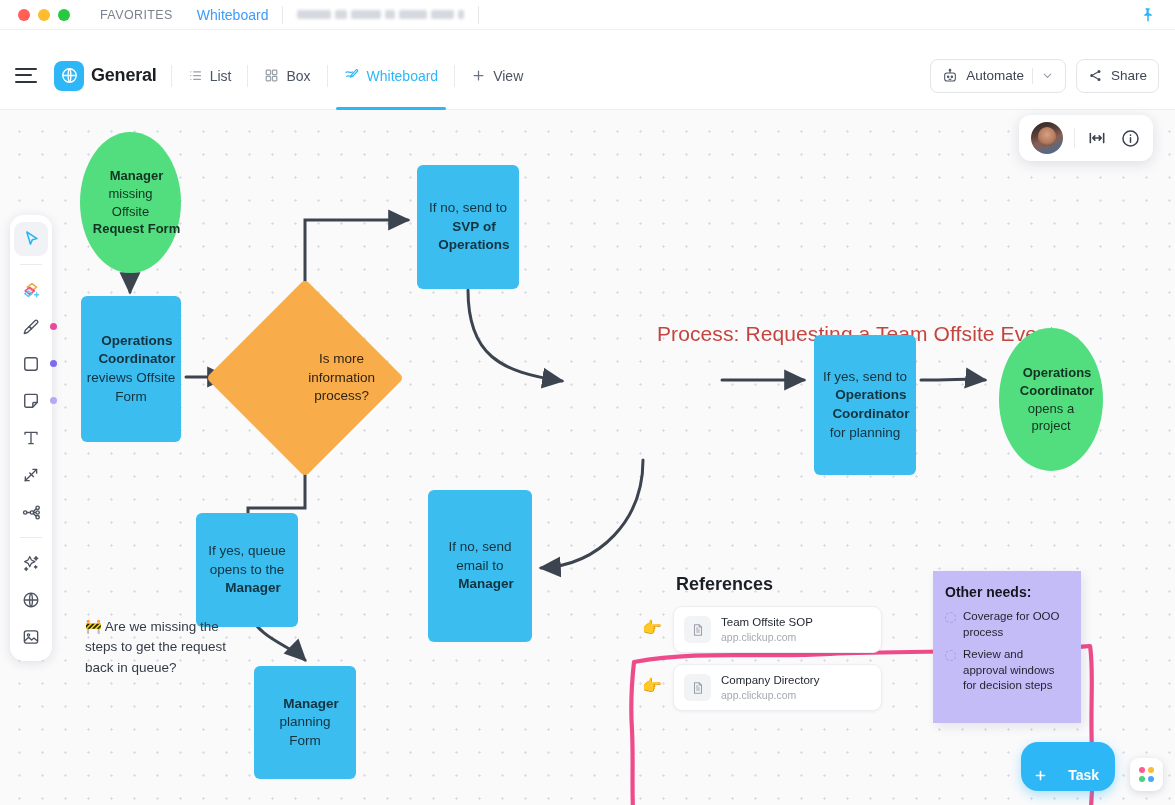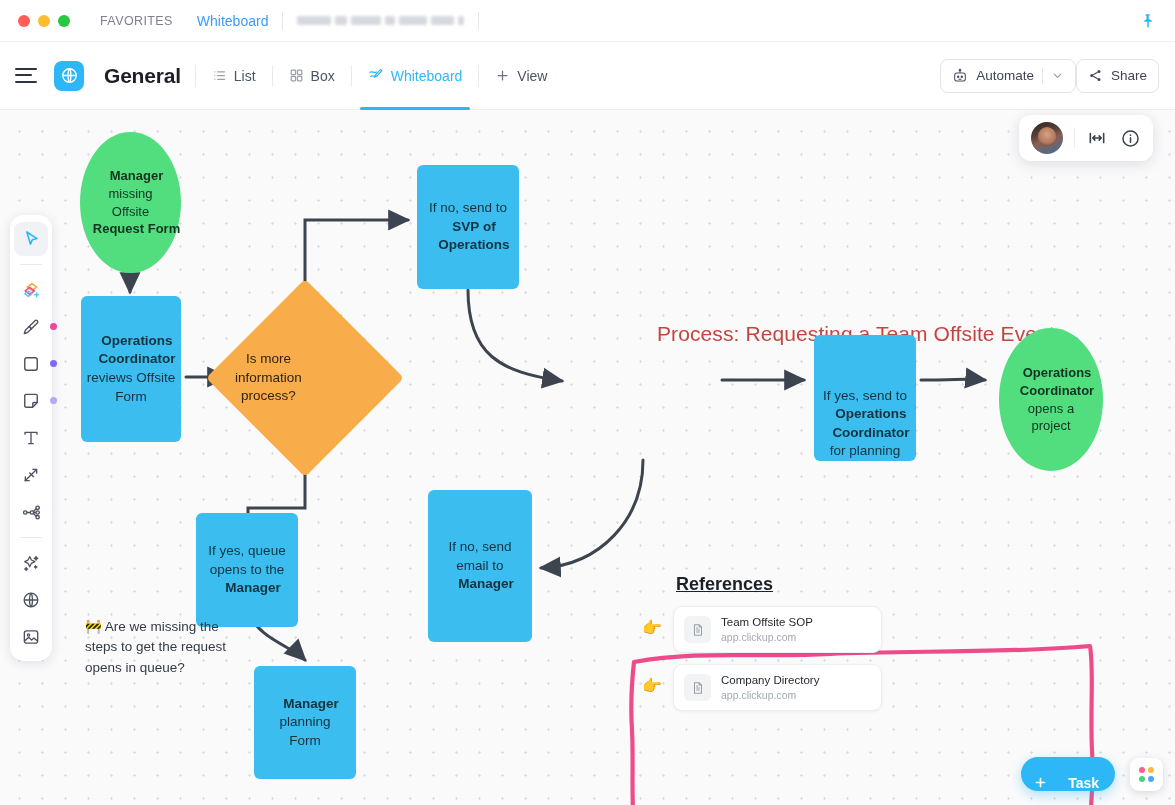--- a/index.html
+++ b/index.html
@@ -6,21 +6,21 @@
   html, body {
     width: 1175px; height: 805px;
     font-family: "Liberation Sans", sans-serif;
     background: #fff;
     overflow: hidden;
   }
   .app { position: relative; width: 1175px; height: 805px; background:#ffffff; }
 
   
   .titlebar {
-    position:absolute; left:0; top:0; width:1175px; height:42px;
+    position:absolute; left:0; top:0; width:1175px; height:30px;
     background:#ffffff; display:flex; align-items:center;
     border-bottom:1px solid #f0f1f3;
   }
   .traffic { display:flex; gap:8px; margin-left:18px; }
   .tl { width:12px; height:12px; border-radius:50%; }
   .tl.red{background:#ff5f57;} .tl.yellow{background:#febc2e;} .tl.green{background:#28c840;}
   .fav-label {
     margin-left:30px; font-size:12.5px; color:#7c828d; letter-spacing:.4px; font-weight:500;
   }
   .tab-wb {
@@ -42,31 +42,31 @@
   }
   .hamburger { margin-left:15px; width:22px; height:16px; position:relative; cursor:pointer;}
   .hamburger i { position:absolute; left:0; height:2.2px; background:#2e3440; border-radius:2px;}
   .hamburger i:nth-child(1){top:0; width:22px;}
   .hamburger i:nth-child(2){top:6.5px; width:17px;}
   .hamburger i:nth-child(3){top:13px; width:22px;}
   .globe-badge {
     margin-left:17px; width:30px; height:30px; border-radius:8px; background:#2eb7f7;
     display:flex; align-items:center; justify-content:center; color:#fff;
   }
-  .space-title { margin-left:20px; font-size:21px; font-weight:700; color:#1c1f26; letter-spacing:-.2px;}
+  .space-title { margin-left:7px; font-size:18px; font-weight:700; color:#1c1f26; letter-spacing:-.2px;}
   .vdiv { width:1px; height:22px; background:#e8eaee; margin:0 14px; }
   .viewtab { display:flex; align-items:center; gap:7px; font-size:14px; color:#4b5563; cursor:pointer; padding:4px 2px;}
   .viewtab.active { color:#2eb7f7; font-weight:500; }
   .viewtab.active.underline {
     position:relative;
   }
   .viewtab.active.underline::after {
     content:""; position:absolute; left:-6px; right:-6px; bottom:-22px; height:2.5px; background:#2eb7f7; border-radius:2px;
   }
-  .tb-right { margin-left:auto; display:flex; align-items:center; margin-right:16px; }
+  .tb-right { margin-left:auto; display:flex; align-items:center; gap:10px; margin-right:16px; }
   .btn-outline {
     height:34px; border:1px solid #e3e5e9; border-radius:8px; display:flex; align-items:center;
     padding:0 11px; gap:8px; font-size:13.5px; color:#3f4652; background:#fff; cursor:pointer;
   }
   .btn-outline .mini-sep { width:1px; height:16px; background:#e6e8ec; }
 
   
   .rail {
     position:absolute; left:10px; top:215px; width:42px;
     background:#fff; border-radius:14px; box-shadow:0 2px 12px rgba(20,30,60,.12);
@@ -98,37 +98,37 @@
     background:#3cbdf0; border-radius:6px; color:#12333f; font-size:13.5px;
   }
   .oval {
     background:#52de7f; border-radius:50%; color:#123321; font-size:13px;
   }
   .dia-wrap { position:absolute; }
   .dia {
     width:100%; height:100%; background:#f9ac4a; transform:rotate(45deg); border-radius:5px;
   }
   .dia-label {
-    position:absolute; inset:0; display:flex; align-items:center; justify-content:flex-start;
+    position:absolute; inset:0; display:flex; align-items:center; justify-content:flex-end;
     text-align:center; font-size:13.5px; color:#2f2413; line-height:1.4;
   }
   b.s { font-weight:700;padding-left:12px; }
 
   .wb-title {
     position:absolute; left:657px; top:212px;
     font-size:21px; color:#c4453f; font-weight:400; letter-spacing:.1px;
   }
   .note-text {
     position:absolute; left:85px; top:617px; width:165px;
     font-size:13.5px; color:#343b46; line-height:1.5;
   }
 
   
   .ref-title {
-    position:absolute; left:676px; top:574px; font-size:18px; font-weight:700; color:#1b1f27;text-decoration:underline;
+    position:absolute; left:676px; top:574px; font-size:18px; font-weight:700; color:#1b1f27;
   }
   .ref-card {
     position:absolute; width:209px; height:47px; background:#fff; border:1px solid #eceef1;
     border-radius:9px; display:flex; align-items:center; padding:0 10px; gap:10px;
     box-shadow:0 1px 3px rgba(30,40,70,.06);
   }
   .ref-ico {
     width:27px; height:27px; border-radius:6px; background:#f1f3f5;
     display:flex; align-items:center; justify-content:center; color:#9aa1ab; flex:none;
   }
@@ -161,21 +161,21 @@
   }
   .avatar::after{
     content:""; position:absolute; left:7px; top:5px; width:18px; height:19px; border-radius:50% 50% 45% 45%;
     background:radial-gradient(circle at 50% 40%, #d8a183 0%, #b0775c 60%, #3a2b26 100%);
   }
   .fw-sep { width:1px; height:20px; background:#e9ebee; }
   .fw-ico { width:22px; height:22px; color:#3a414d; display:flex; align-items:center; justify-content:center; cursor:pointer;}
 
   
   .task-btn {
-    position:absolute; right:60px; bottom:14px; height:34px; background:#2eb7f7; color:#fff;
+    position:absolute; right:60px; bottom:14px; height:49px; background:#2eb7f7; color:#fff;
     border-radius:17px; display:flex; align-items:center; gap:20px; padding:17px 16px 0 12px;
     font-size:14px; font-weight:600; box-shadow:0 4px 12px rgba(46,183,247,.38); cursor:pointer;
   }
   .grid-btn {
     position:absolute; right:12px; bottom:14px; width:33px; height:33px; background:#fff;
     border-radius:9px; box-shadow:0 2px 9px rgba(20,30,60,.15); display:flex; align-items:center; justify-content:center;
     cursor:pointer;
   }
   .gdot { width:6px; height:6px; border-radius:50%; }
 </style>
@@ -355,21 +355,21 @@
 
     <div class="node rect" style="left:417px; top:55px; width:102px; height:124px;">
       <div class="txt">
         <span>If no, send to</span><br>
         <b class="s">SVP of</b><br>
         <b class="s">Operations</b>
       </div>
     </div>
 
 
-    <div class="node rect" style="left:814px; top:225px; width:102px; height:126px;align-items:flex-end;">
+    <div class="node rect" style="left:814px; top:225px; width:102px; height:140px;">
       <div class="txt">
         <span>If yes, send to</span><br>
         <b class="s">Operations</b><br>
         <b class="s">Coordinator</b><br>
         <span>for planning</span>
       </div>
     </div>
 
     <div class="node oval" style="left:999px; top:218px; width:104px; height:143px;">
       <div class="txt">
@@ -397,21 +397,21 @@
     </div>
 
     <div class="node rect" style="left:428px; top:380px; width:104px; height:152px;">
       <div class="txt">
         <span>If no, send</span><br>
         <span>email to</span><br>
         <b class="s">Manager</b>
       </div>
     </div>
 
-    <div class="note-text" style="top:507px;">🚧 Are we missing the steps to get the request opens in queue?</div>
+    <div class="note-text" style="top:507px;">🚧 Are we missing the steps to get the request back in queue?</div>
 
     <div class="ref-title" style="top:464px">References</div>
 
     <div class="point-emoji" style="left:642px; top:508px;">👉</div>
     <div class="ref-card" style="left:673px; top:496px;">
       <div class="ref-ico">
         <svg width="14" height="14" viewBox="0 0 24 24" fill="none" stroke="#9aa1ab" stroke-width="1.8">
           <path d="M6 3h8l4 4v14H6z"></path>
             <path d="M14 3v4h4"></path>
             <path d="M9 12h6M9 15.5h6M9 8.8h2.5"></path>
@@ -431,20 +431,31 @@
             <path d="M14 3v4h4"></path>
             <path d="M9 12h6M9 15.5h6M9 8.8h2.5"></path>
         </svg>
       </div>
       <div>
         <div class="ref-name">Company Directory</div>
         <div class="ref-url">app.clickup.com</div>
       </div>
     </div>
 
+    <div class="sticky" style="top:461px">
+      <h4>Other needs:</h4>
+      <div class="item">
+        <div class="chk"></div>
+        <span>Coverage for OOO process</span>
+      </div>
+      <div class="item">
+        <div class="chk"></div>
+        <span>Review and approval windows for decision steps</span>
+      </div>
+    </div>
 
     <div class="task-btn">
       <svg width="15" height="15" viewBox="0 0 24 24" fill="none" stroke="#fff" stroke-width="2.6" stroke-linecap="round">
         <path d="M12 5.5v13M5.5 12h13"></path>
       </svg>
       <span>Task</span>
     </div>
     <div class="grid-btn">
       <div style="display:grid; grid-template-columns:6px 6px; gap:3px;">
         <div class="gdot" style="background:#ff5b8d"></div>

